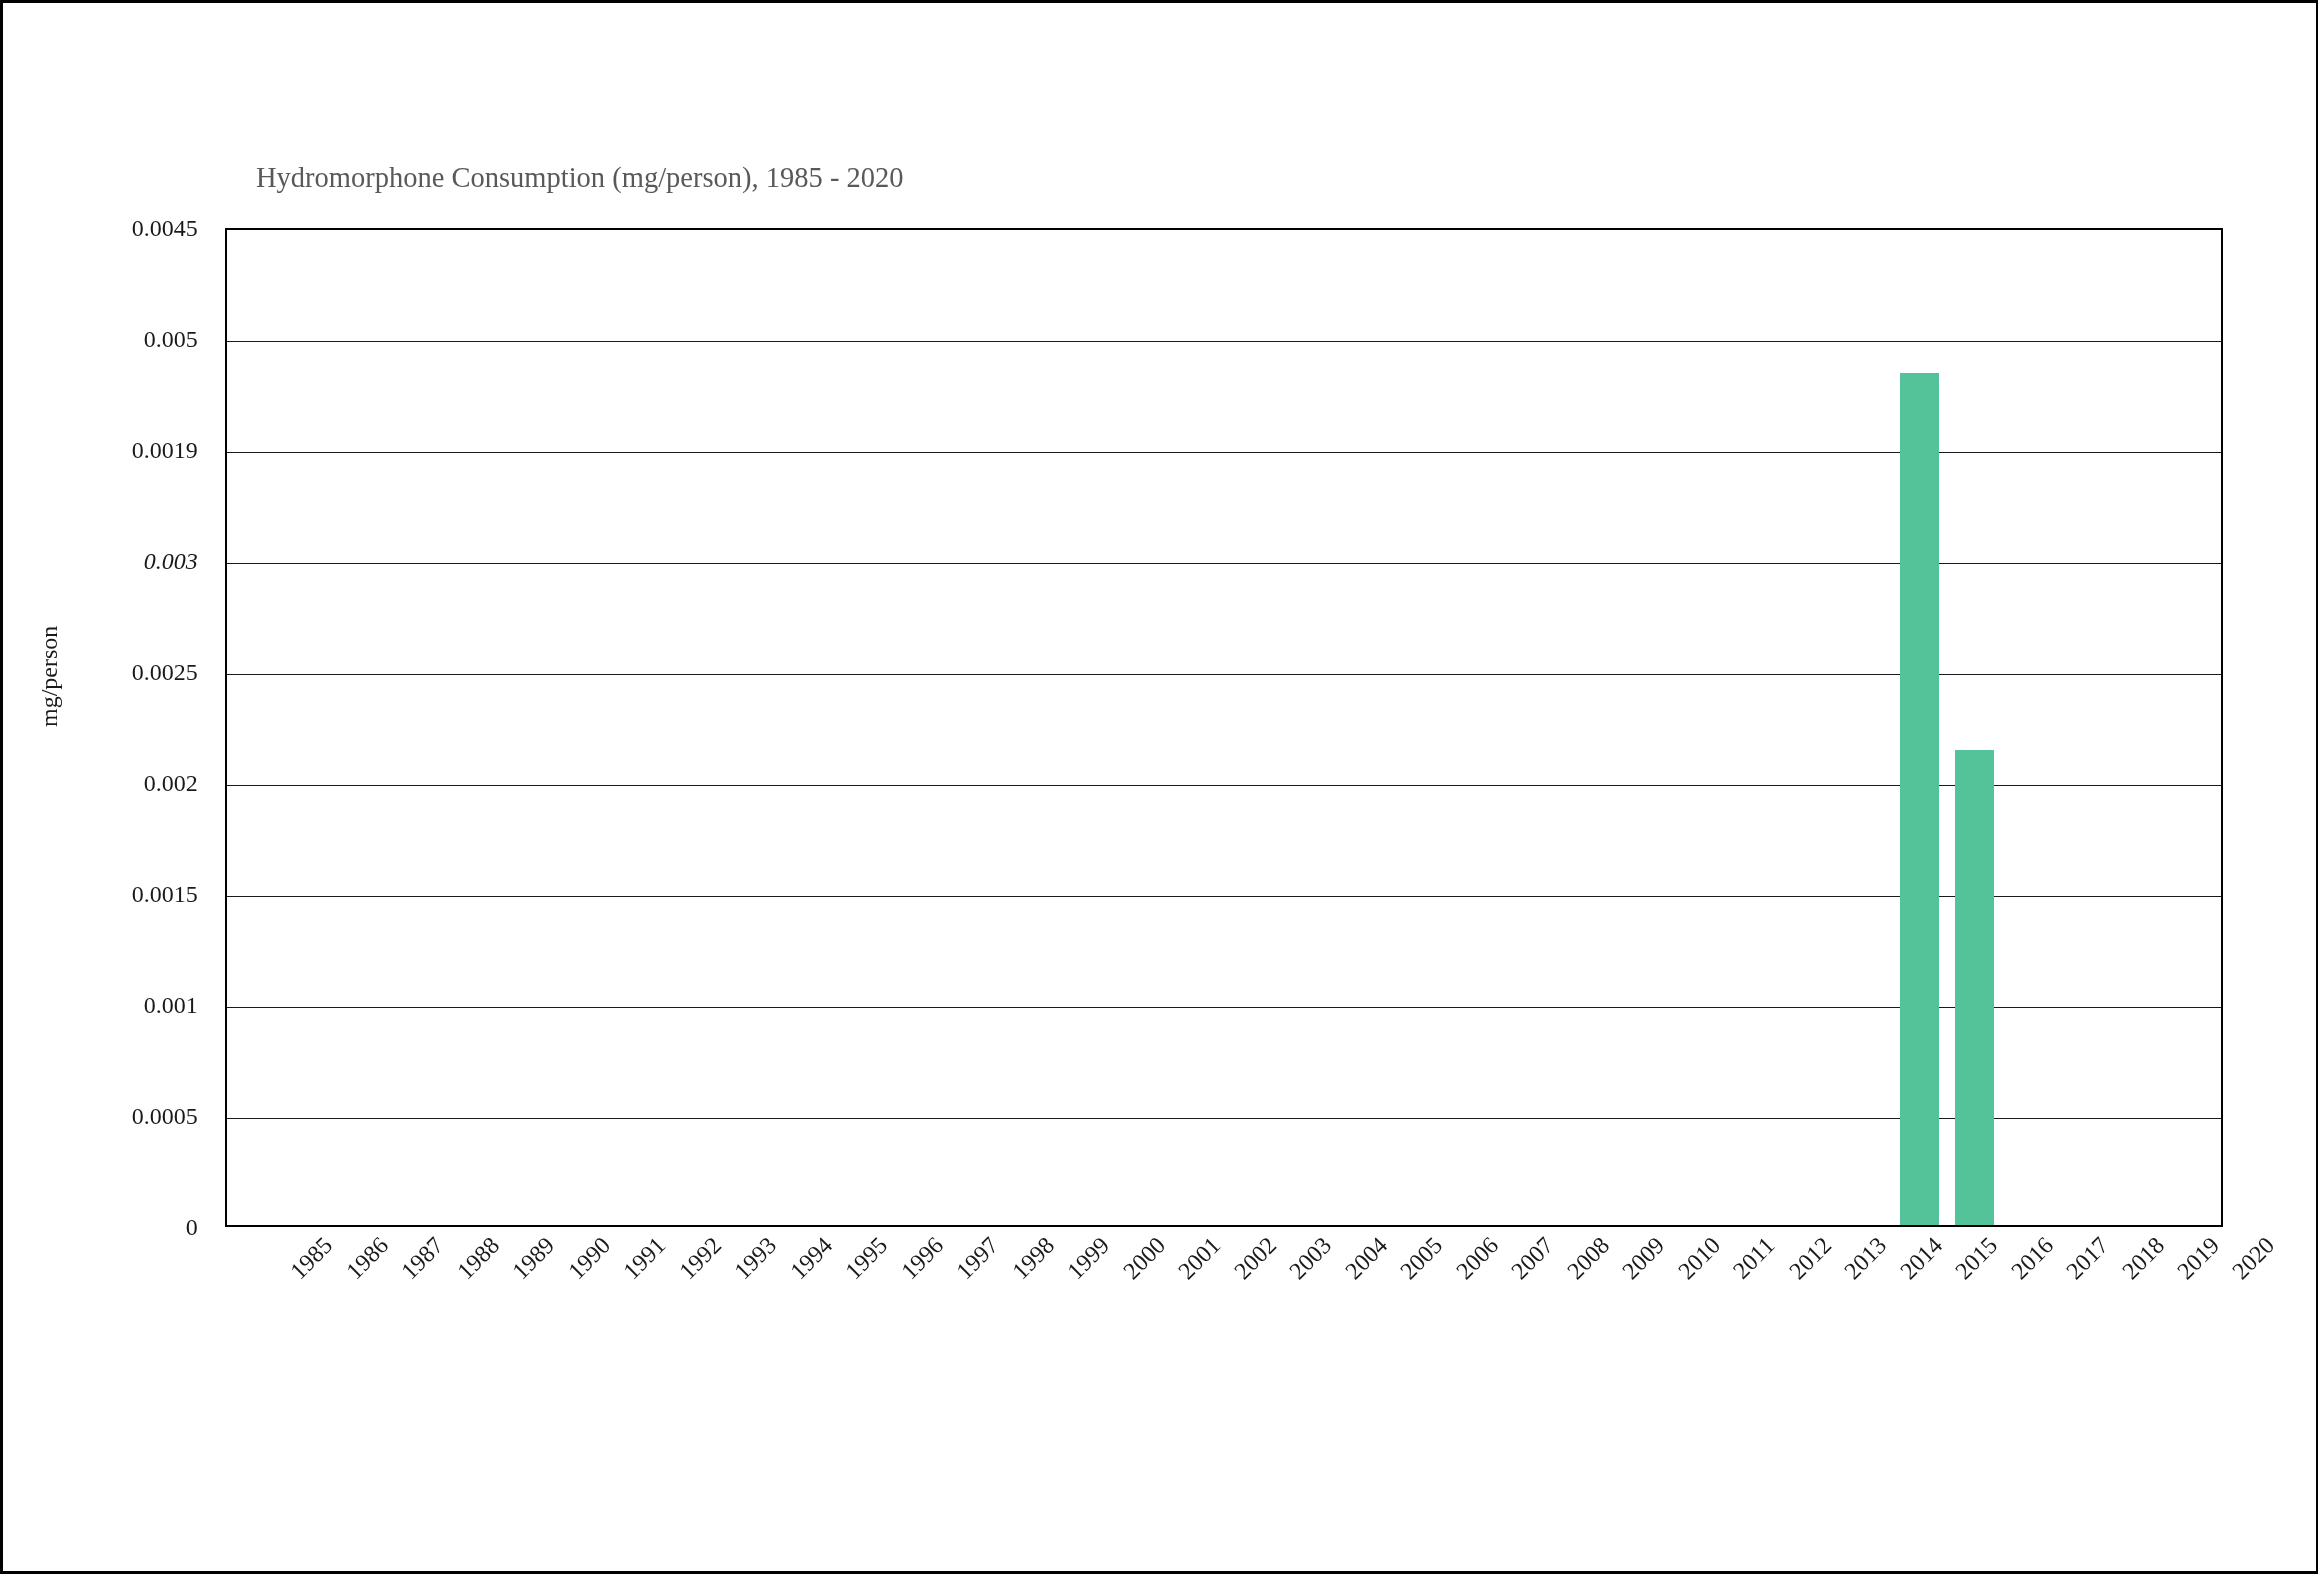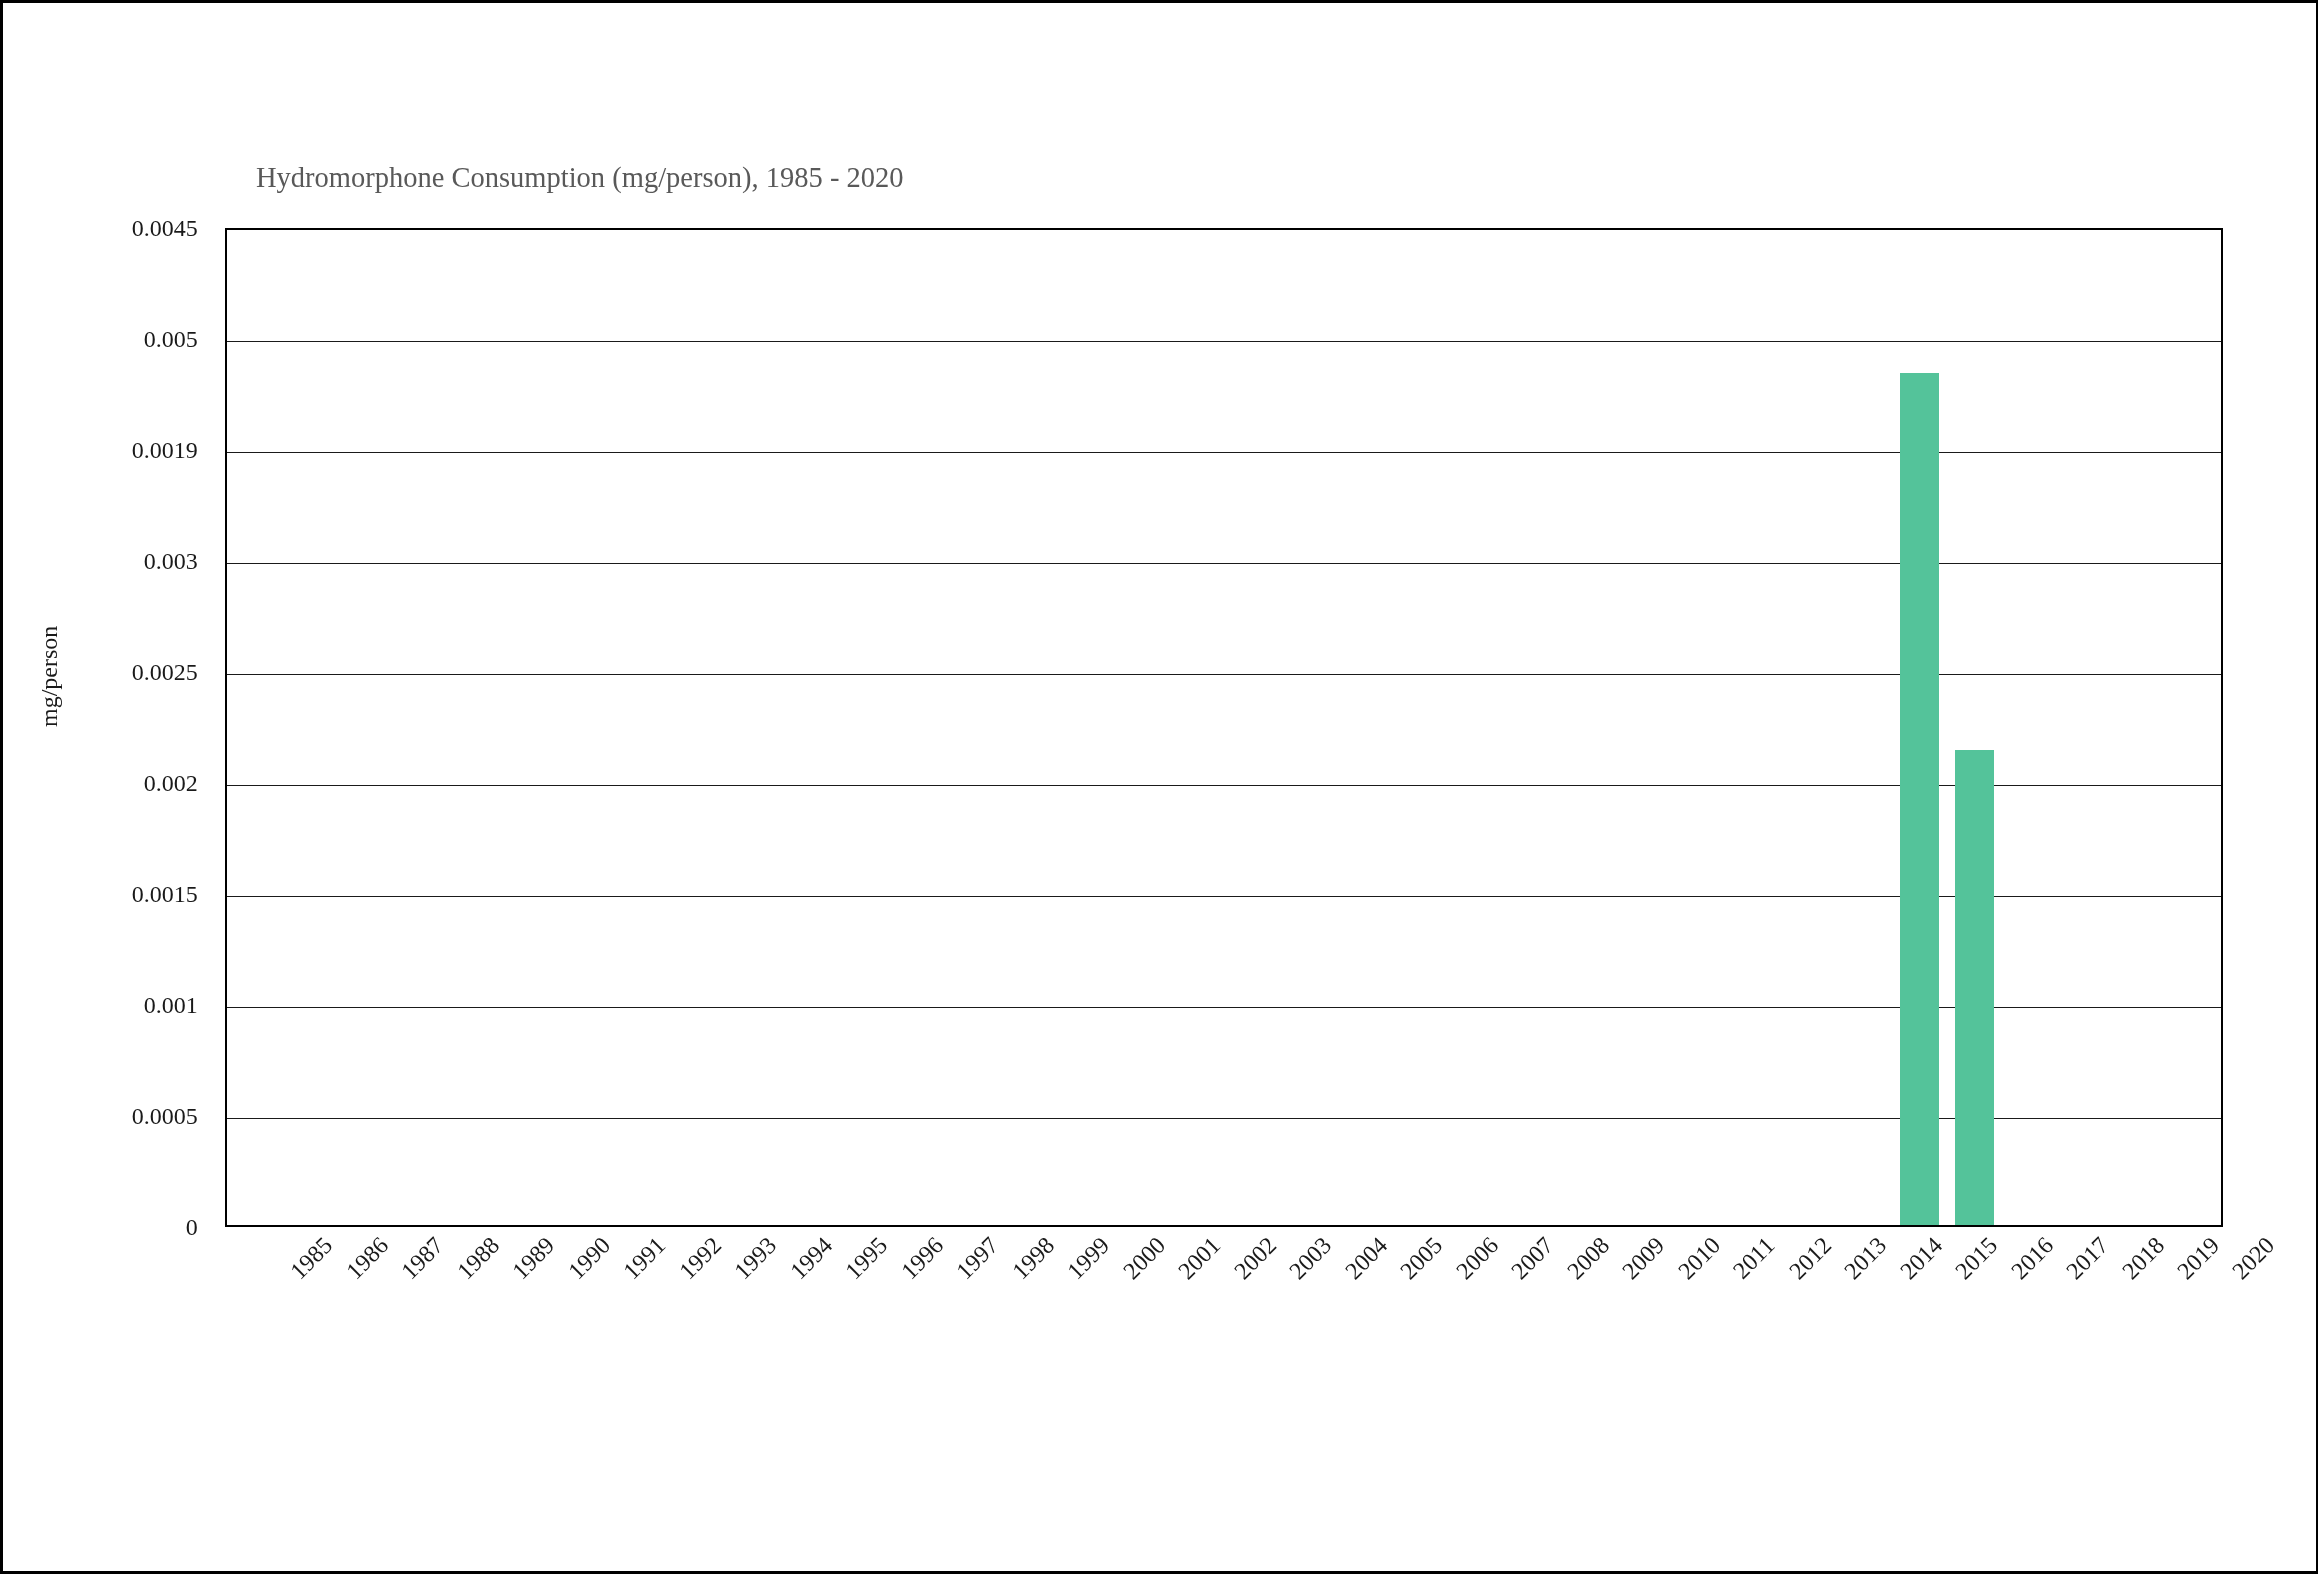--- a/index.html
+++ b/index.html
@@ -150,21 +150,21 @@
 
 <div id="page">
 
   <div id="chart-subtitle">Hydromorphone Consumption (mg/person), 1985 - 2020</div>
 
   <div id="y-axis-title">mg/person</div>
   <div id="y-axis-labels">
       <div class="y-label" style="top: 0px; font-family: Liberation Serif, serif;">0.0045</div>
       <div class="y-label" style="top: 111px;">0.005</div>
       <div class="y-label" style="top: 222px;">0.0019</div>
-      <div class="y-label" style="top: 333px;">0.003</div>
+      <div class="y-label" style="top: 333px; font-style: italic;">0.003</div>
       <div class="y-label" style="top: 444px;">0.0025</div>
       <div class="y-label" style="top: 555px;">0.002</div>
       <div class="y-label" style="top: 666px;">0.0015</div>
       <div class="y-label" style="top: 777px;">0.001</div>
       <div class="y-label" style="top: 888px;">0.0005</div>
       <div class="y-label" style="top: 999px;">0</div>
     </div>
 
   <div id="plot-frame">
     <div id="grid-layer">

